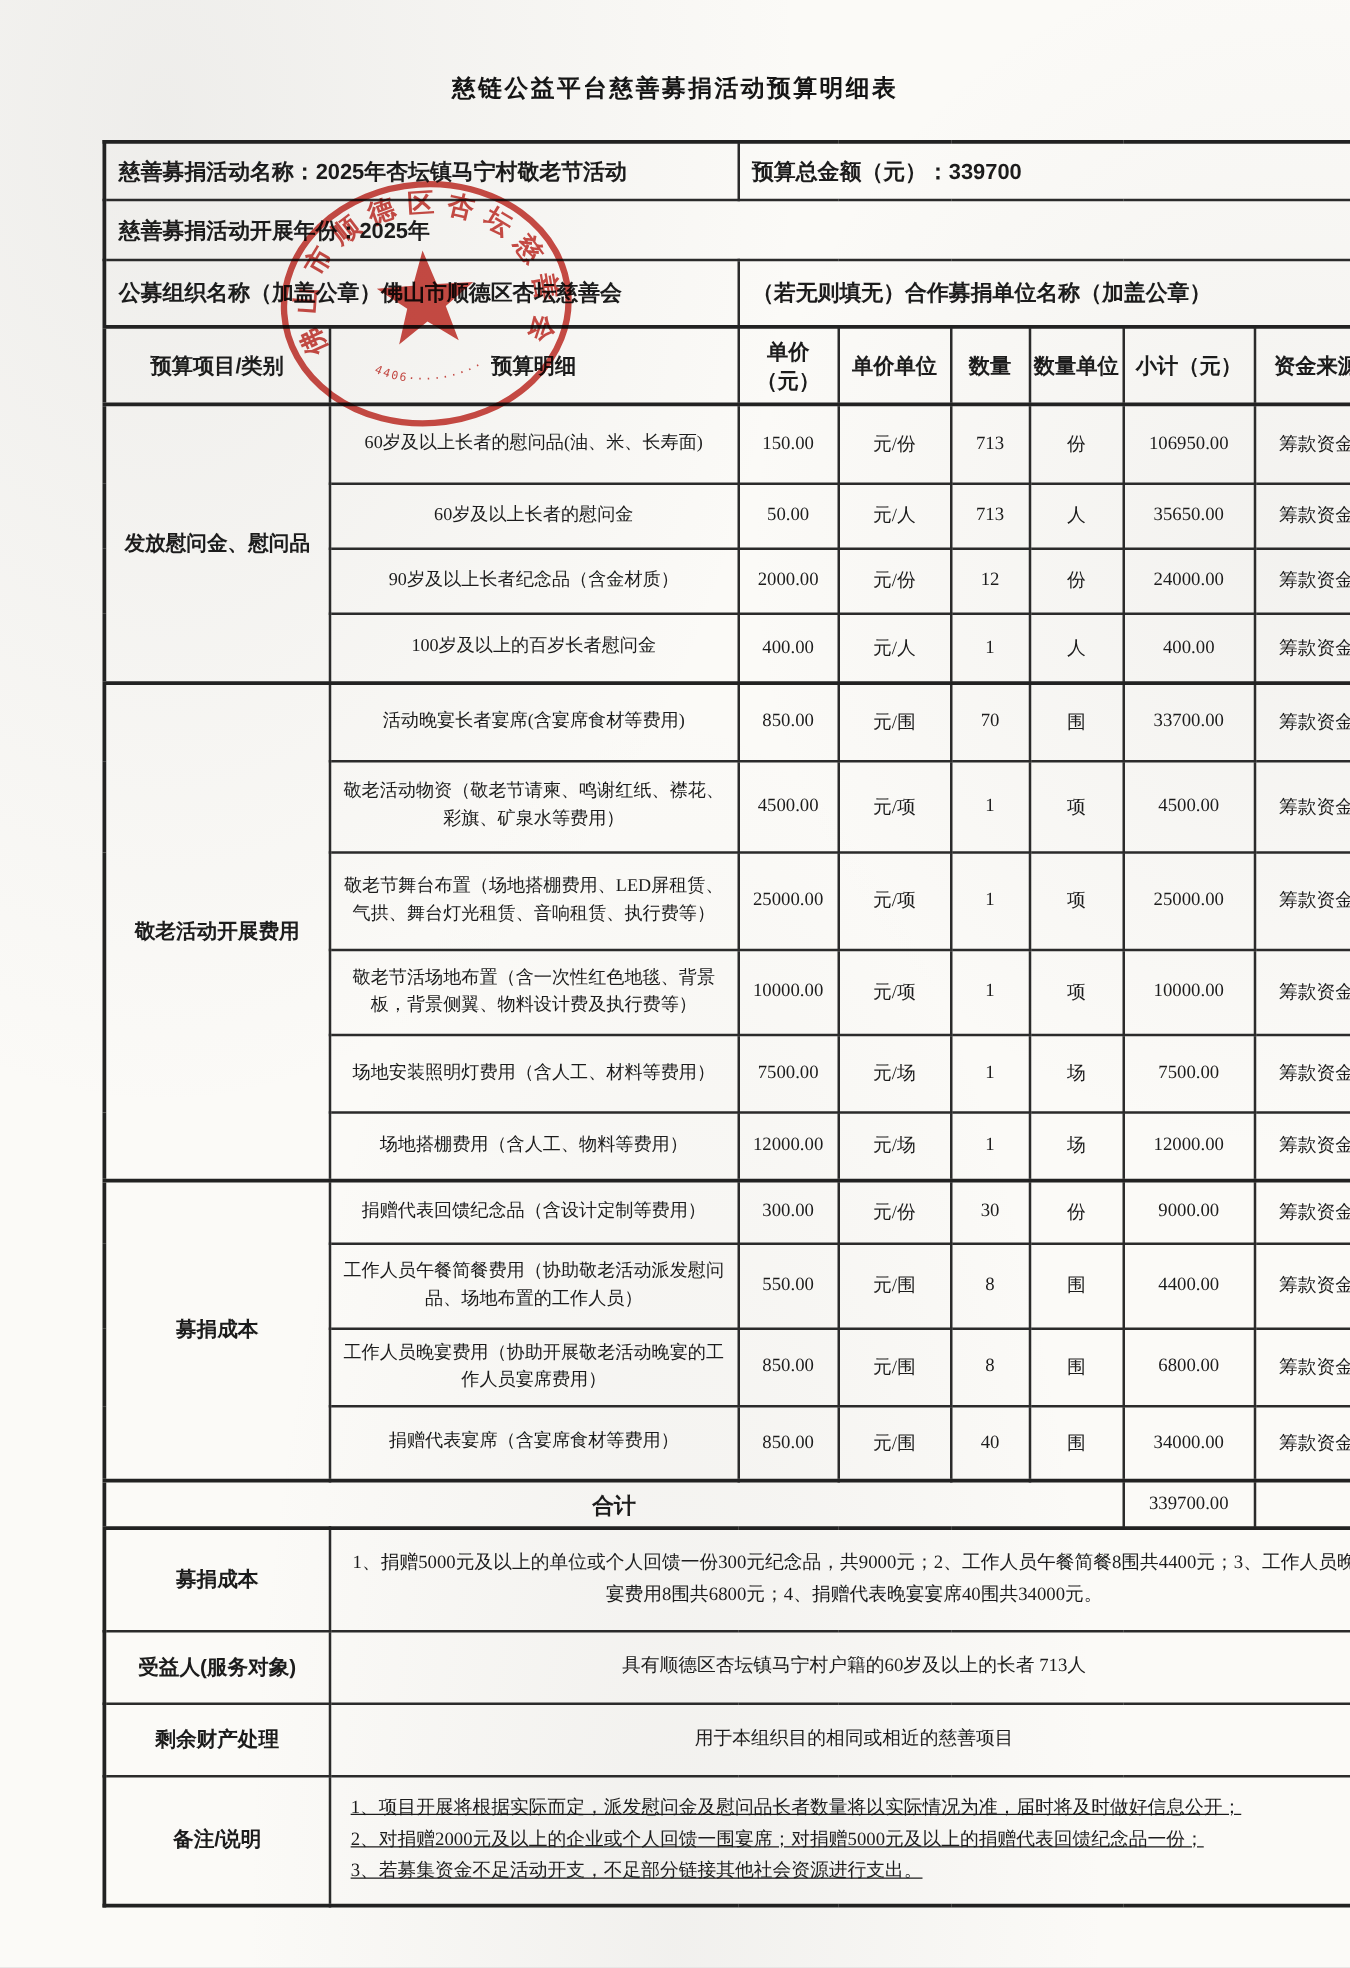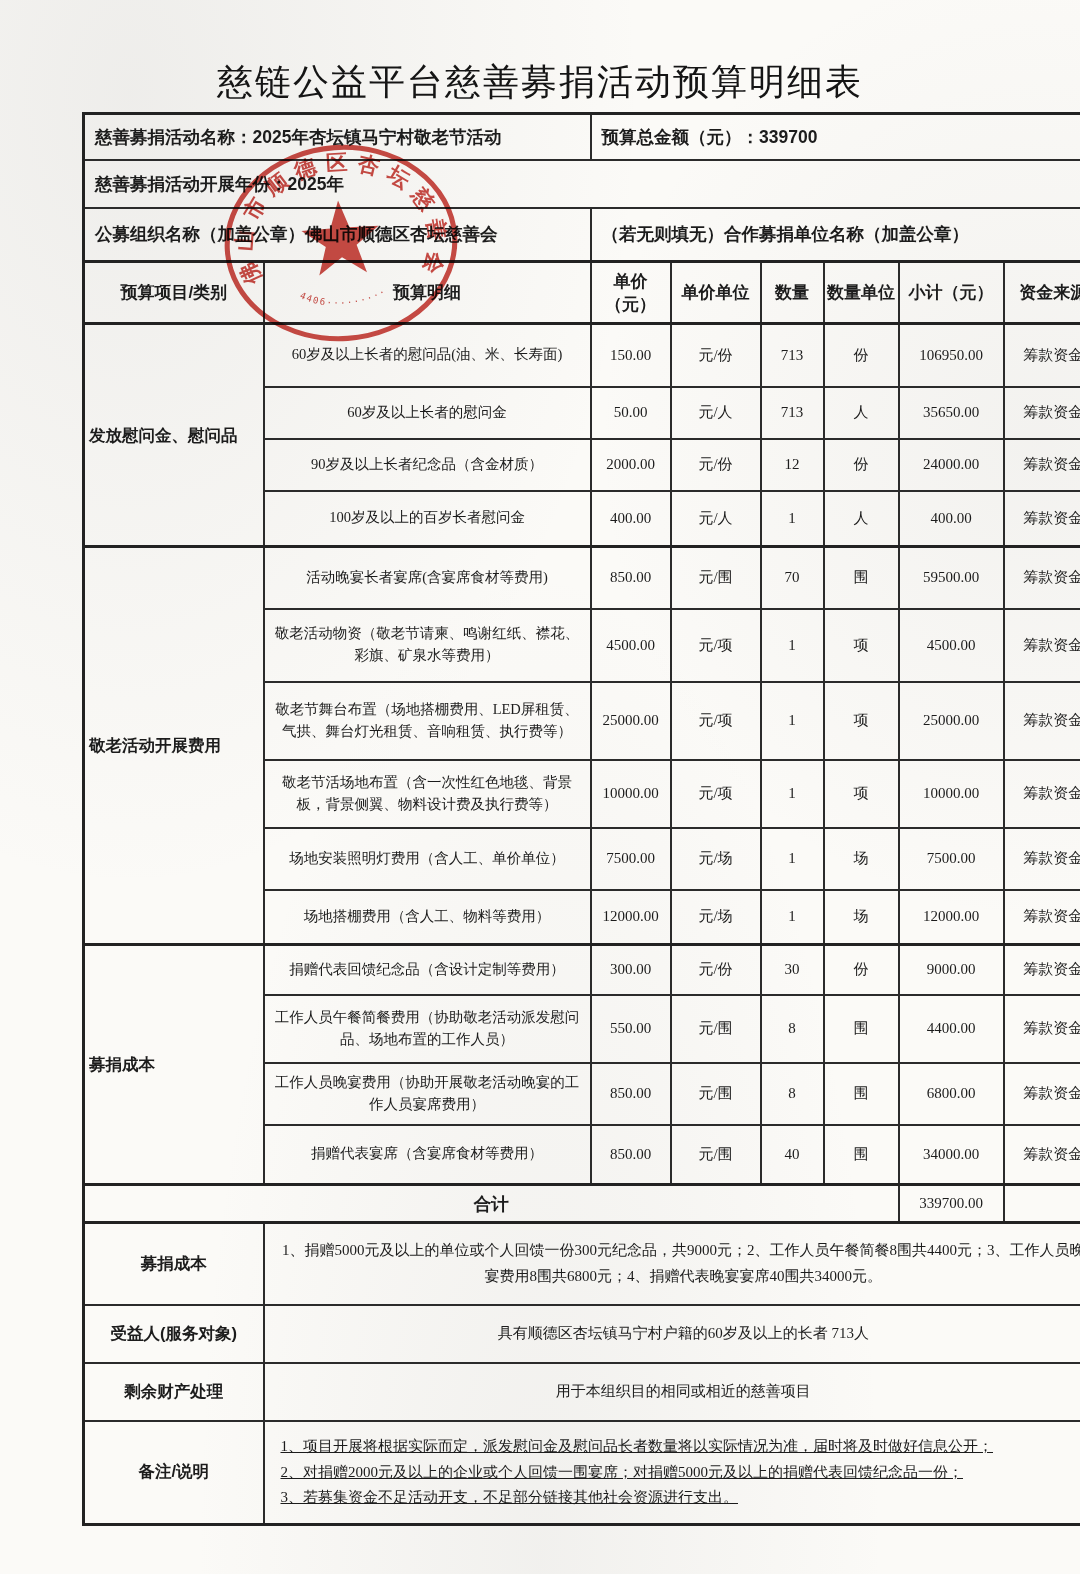--- a/index.html
+++ b/index.html
@@ -7,35 +7,35 @@
     position:relative;width:1080px;height:1574px;margin:0 auto;
     background:
       radial-gradient(ellipse at 12% 6%, rgba(160,160,160,.14), transparent 38%),
       radial-gradient(ellipse at 96% 28%, rgba(170,170,170,.10), transparent 30%),
       radial-gradient(ellipse at 50% 99%, rgba(170,170,170,.12), transparent 45%),
       #fbfaf7;
     font-family:"Liberation Sans",sans-serif;color:#1c1c1c;overflow:hidden;
   }
   .title{
     position:absolute;top:58px;left:0;width:100%;text-align:center;
-    font-size:36px;font-weight:normal;letter-spacing:2px;color:#151515;
+    font-size:19px;font-weight:bold;letter-spacing:2px;color:#151515;
   }
   table.budget{
     position:absolute;left:40px;top:112px;width:1020px;
     border-collapse:collapse;table-layout:fixed;
     border:3px solid #222;
     margin-left:42px;
   }
   table.budget td, table.budget th{
     border:2px solid #2b2b2b;overflow:hidden;vertical-align:middle;
   }
   .thick-top{border-top:3px solid #222 !important;}
   .info{font-size:17.5px;font-weight:bold;text-align:left;padding:6px 10px;}
   th.colhead{font-size:17px;font-weight:bold;text-align:center;padding:4px 2px;}
-  td.grp{font-size:16.5px;font-weight:bold;padding:2px 4px;line-height:1.5;}
+  td.grp{font-size:16.5px;font-weight:bold;text-align:center;padding:2px 4px;line-height:1.5;}
   td.detail{
     font-family:Liberation Serif, serif;font-size:14.5px;
     text-align:center;padding:4px 6px;line-height:1.5;
   }
   td.num, td.unit, td.src{
     font-family:"Liberation Serif","DejaVu Serif",serif;font-size:15px;text-align:center;padding:2px;
   }
   td.total-label{font-size:17.5px;font-weight:bold;text-align:center;}
   td.flabel{font-size:16.5px;font-weight:bold;text-align:center;}
   td.fcontent{
@@ -132,21 +132,21 @@
       <td class="src">筹款资金</td>
     </tr>
 
     <tr style="height:62px" class="thick-top">
       <td rowspan="6" class="grp">敬老活动开展费用</td>
       <td class="detail">活动晚宴长者宴席(含宴席食材等费用)</td>
       <td class="num">850.00</td>
       <td class="unit">元/围</td>
       <td class="num">70</td>
       <td class="unit">围</td>
-      <td class="num">59500.00</td>
+      <td class="num">33700.00</td>
       <td class="src">筹款资金</td>
     </tr>
     <tr style="height:73px">
       <td class="detail">敬老活动物资（敬老节请柬、鸣谢红纸、襟花、彩旗、矿泉水等费用）</td>
       <td class="num">4500.00</td>
       <td class="unit">元/项</td>
       <td class="num">1</td>
       <td class="unit">项</td>
       <td class="num">4500.00</td>
       <td class="src">筹款资金</td>
@@ -163,21 +163,21 @@
     <tr style="height:68px">
       <td class="detail">敬老节活场地布置（含一次性红色地毯、背景板，背景侧翼、物料设计费及执行费等）</td>
       <td class="num">10000.00</td>
       <td class="unit">元/项</td>
       <td class="num">1</td>
       <td class="unit">项</td>
       <td class="num">10000.00</td>
       <td class="src">筹款资金</td>
     </tr>
     <tr style="height:62px">
-      <td class="detail">场地安装照明灯费用（含人工、单价单位）</td>
+      <td class="detail">场地安装照明灯费用（含人工、材料等费用）</td>
       <td class="num">7500.00</td>
       <td class="unit">元/场</td>
       <td class="num">1</td>
       <td class="unit">场</td>
       <td class="num">7500.00</td>
       <td class="src">筹款资金</td>
     </tr>
     <tr style="height:55px">
       <td class="detail">场地搭棚费用（含人工、物料等费用）</td>
       <td class="num">12000.00</td>

